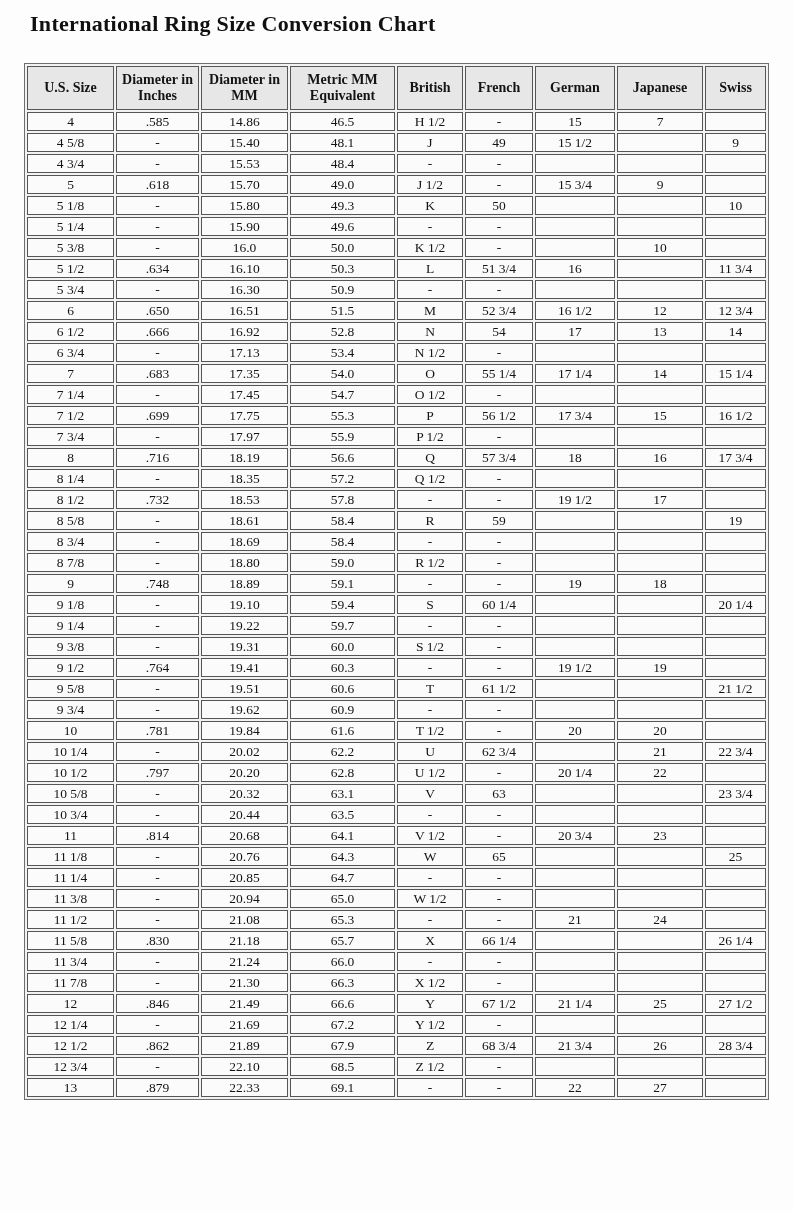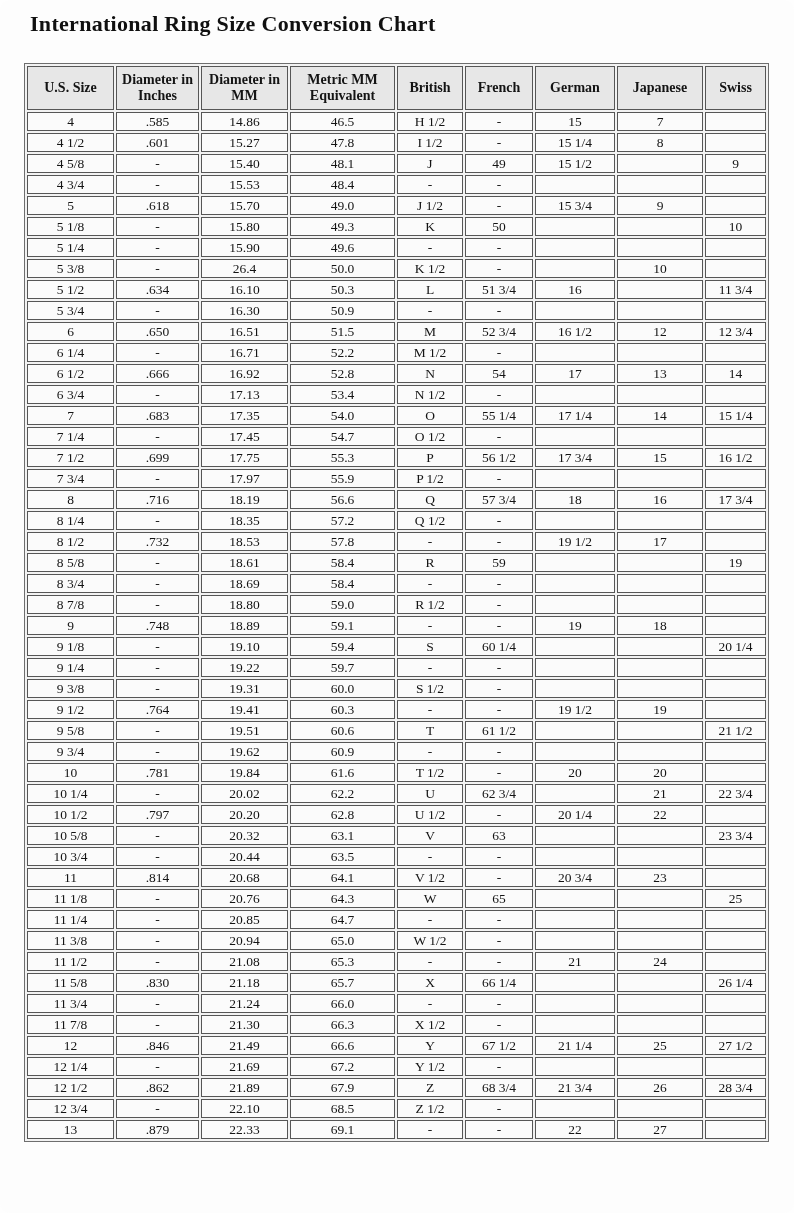--- a/index.html
+++ b/index.html
@@ -98,31 +98,20 @@
             <td>.585</td>
             <td>14.86</td>
             <td>46.5</td>
             <td>H 1/2</td>
             <td>-</td>
             <td>15</td>
             <td>7</td>
             <td></td>
           </tr>
           <tr>
-            <td>4 1/2</td>
-            <td>.601</td>
-            <td>15.27</td>
-            <td>47.8</td>
-            <td>I 1/2</td>
-            <td>-</td>
-            <td>15 1/4</td>
-            <td>8</td>
-            <td></td>
-          </tr>
-          <tr>
             <td>4 5/8</td>
             <td>-</td>
             <td>15.40</td>
             <td>48.1</td>
             <td>J</td>
             <td>49</td>
             <td>15 1/2</td>
             <td></td>
             <td>9</td>
           </tr>
@@ -166,21 +155,21 @@
             <td>49.6</td>
             <td>-</td>
             <td>-</td>
             <td></td>
             <td></td>
             <td></td>
           </tr>
           <tr>
             <td>5 3/8</td>
             <td>-</td>
-            <td>26.4</td>
+            <td>16.0</td>
             <td>50.0</td>
             <td>K 1/2</td>
             <td>-</td>
             <td></td>
             <td>10</td>
             <td></td>
           </tr>
           <tr>
             <td>5 1/2</td>
             <td>.634</td>
@@ -208,31 +197,20 @@
             <td>.650</td>
             <td>16.51</td>
             <td>51.5</td>
             <td>M</td>
             <td>52 3/4</td>
             <td>16 1/2</td>
             <td>12</td>
             <td>12 3/4</td>
           </tr>
           <tr>
-            <td>6 1/4</td>
-            <td>-</td>
-            <td>16.71</td>
-            <td>52.2</td>
-            <td>M 1/2</td>
-            <td>-</td>
-            <td></td>
-            <td></td>
-            <td></td>
-          </tr>
-          <tr>
             <td>6 1/2</td>
             <td>.666</td>
             <td>16.92</td>
             <td>52.8</td>
             <td>N</td>
             <td>54</td>
             <td>17</td>
             <td>13</td>
             <td>14</td>
           </tr>

